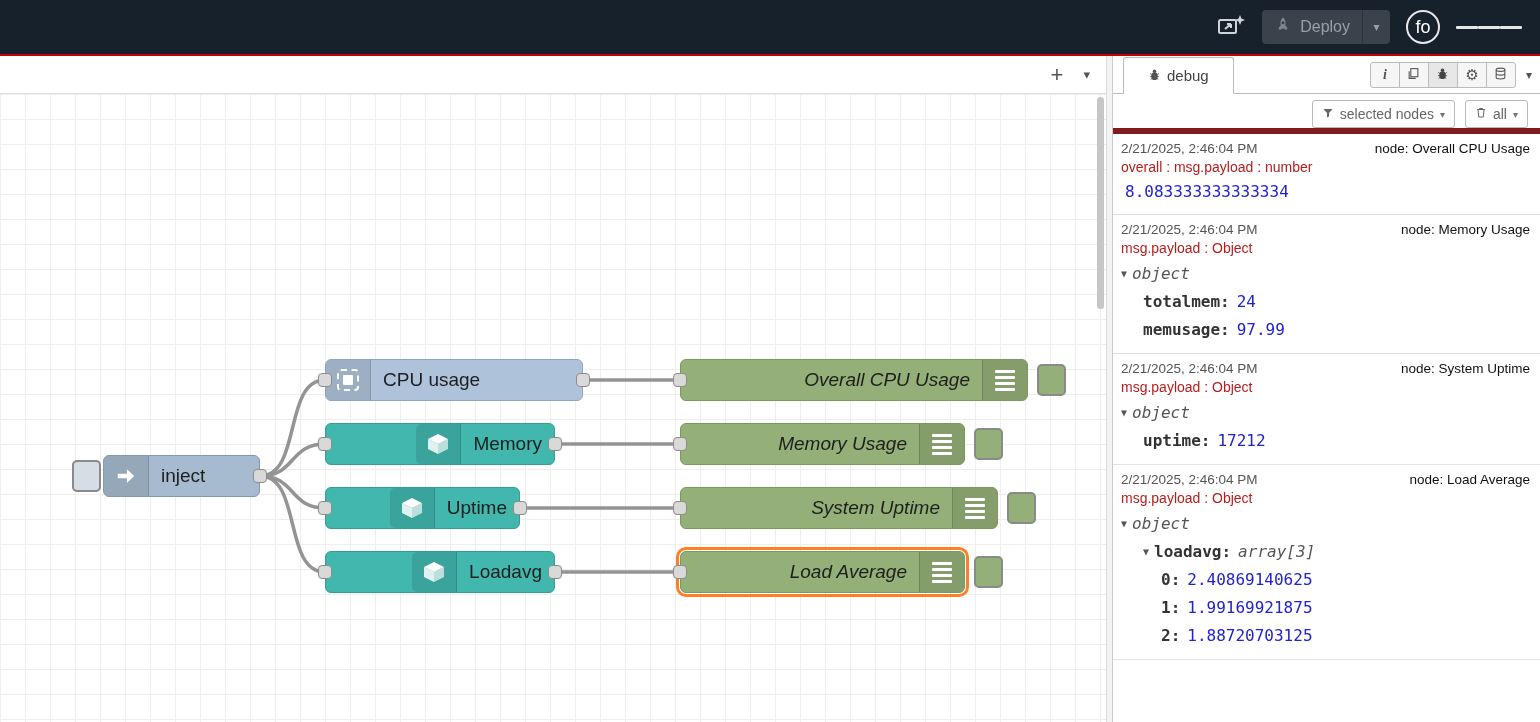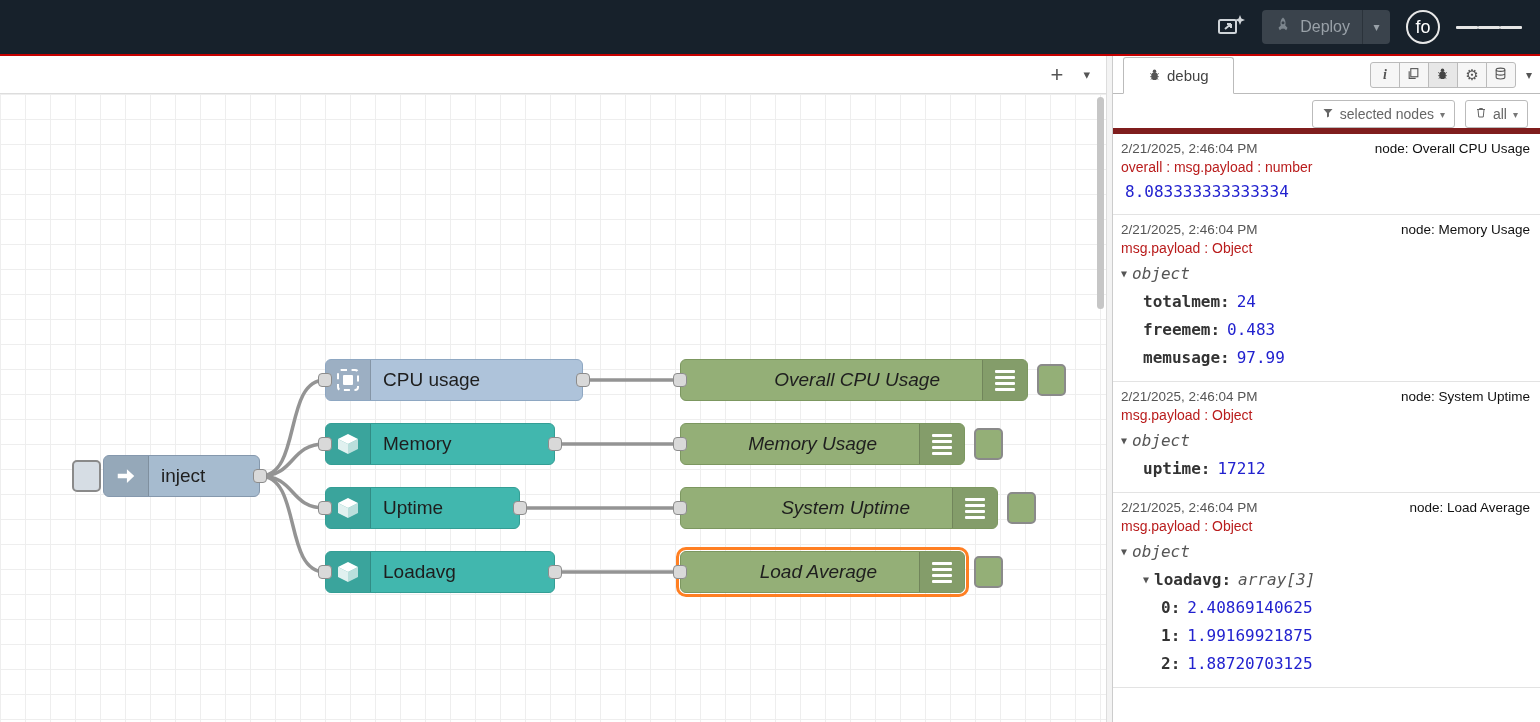--- a/index.html
+++ b/index.html
@@ -25,22 +25,22 @@
     background-image:linear-gradient(#eee 1px, transparent 1px), linear-gradient(90deg,#eee 1px, transparent 1px);
     background-size:25px 25px; }
   .wires { position:absolute; inset:0; pointer-events:none; z-index:1; }
   .v-scroll { position:absolute; right:1px; top:39px; width:8px; height:626px; z-index:5; }
   .v-thumb { position:absolute; top:2px; left:0; width:7px; height:212px; border-radius:4px; background:#c6c6c6; }
 
   
   .node { position:absolute; height:42px; border:1px solid; border-radius:6px; display:flex; align-items:center; z-index:2; cursor:pointer; }
   .n-inject { background:#a6bbcf; border-color:#8598ad; }
   .n-cpu { background:#aec3da; border-color:#8ea7c2; }
-  .n-os { background:#41b7ae; border-color:#349e95; }
-  .n-debug { background:#94af77; border-color:#7c9760;gap:30px; }
+  .n-os { background:#41b7ae; border-color:#349e95;justify-content:flex-end; }
+  .n-debug { background:#94af77; border-color:#7c9760; }
   .icon-region { width:45px; align-self:stretch; display:flex; align-items:center; justify-content:center; background:rgba(0,0,0,0.10); }
   .icon-left { border-right:1px solid rgba(0,0,0,0.15); border-radius:5px 0 0 5px; }
   .icon-right { border-left:1px solid rgba(0,0,0,0.15); border-radius:0 5px 5px 0; }
   .node-label { padding:0 12px; font-size:19px; color:#1e1e1e; white-space:nowrap; }
   .debug-label { flex:1; text-align:right; font-style:italic; }
   .port { position:absolute; width:14px; height:14px; background:#d9d9d9; border:1.5px solid #8c8c8c; border-radius:4px; top:13px; z-index:3; cursor:crosshair; }
   .port-left { left:-8px; } .port-right { right:-8px; }
   .node-button { position:absolute; width:29px; height:32px; border:2px solid #8a8a8a; border-radius:5px; z-index:2; cursor:pointer; }
   .btn-inject { background:#d6dde4; }
   .btn-debug { background:#94af77; }
@@ -347,21 +347,20 @@
       </div>
 
       <div class="msg">
         <div class="msg-meta">
           <span class="ts">2/21/2025, 2:46:04 PM</span>
           <span class="src">node: Memory Usage</span>
         </div>
         <div class="msg-path">msg.payload : Object</div>
         <div class="trow"><span class="caret-ico">▼</span><span class="obj">object</span></div>
         <div class="trow i1"><span class="okey">totalmem</span><span class="num">24</span></div>
-        <div class="trow i1"><span class="okey">freemem</span><span class="num">0.483</span></div>
         <div class="trow i1"><span class="okey">memusage</span><span class="num">97.99</span></div>
       </div>
 
       <div class="msg">
         <div class="msg-meta">
           <span class="ts">2/21/2025, 2:46:04 PM</span>
           <span class="src">node: System Uptime</span>
         </div>
         <div class="msg-path">msg.payload : Object</div>
         <div class="trow"><span class="caret-ico">▼</span><span class="obj">object</span></div>

